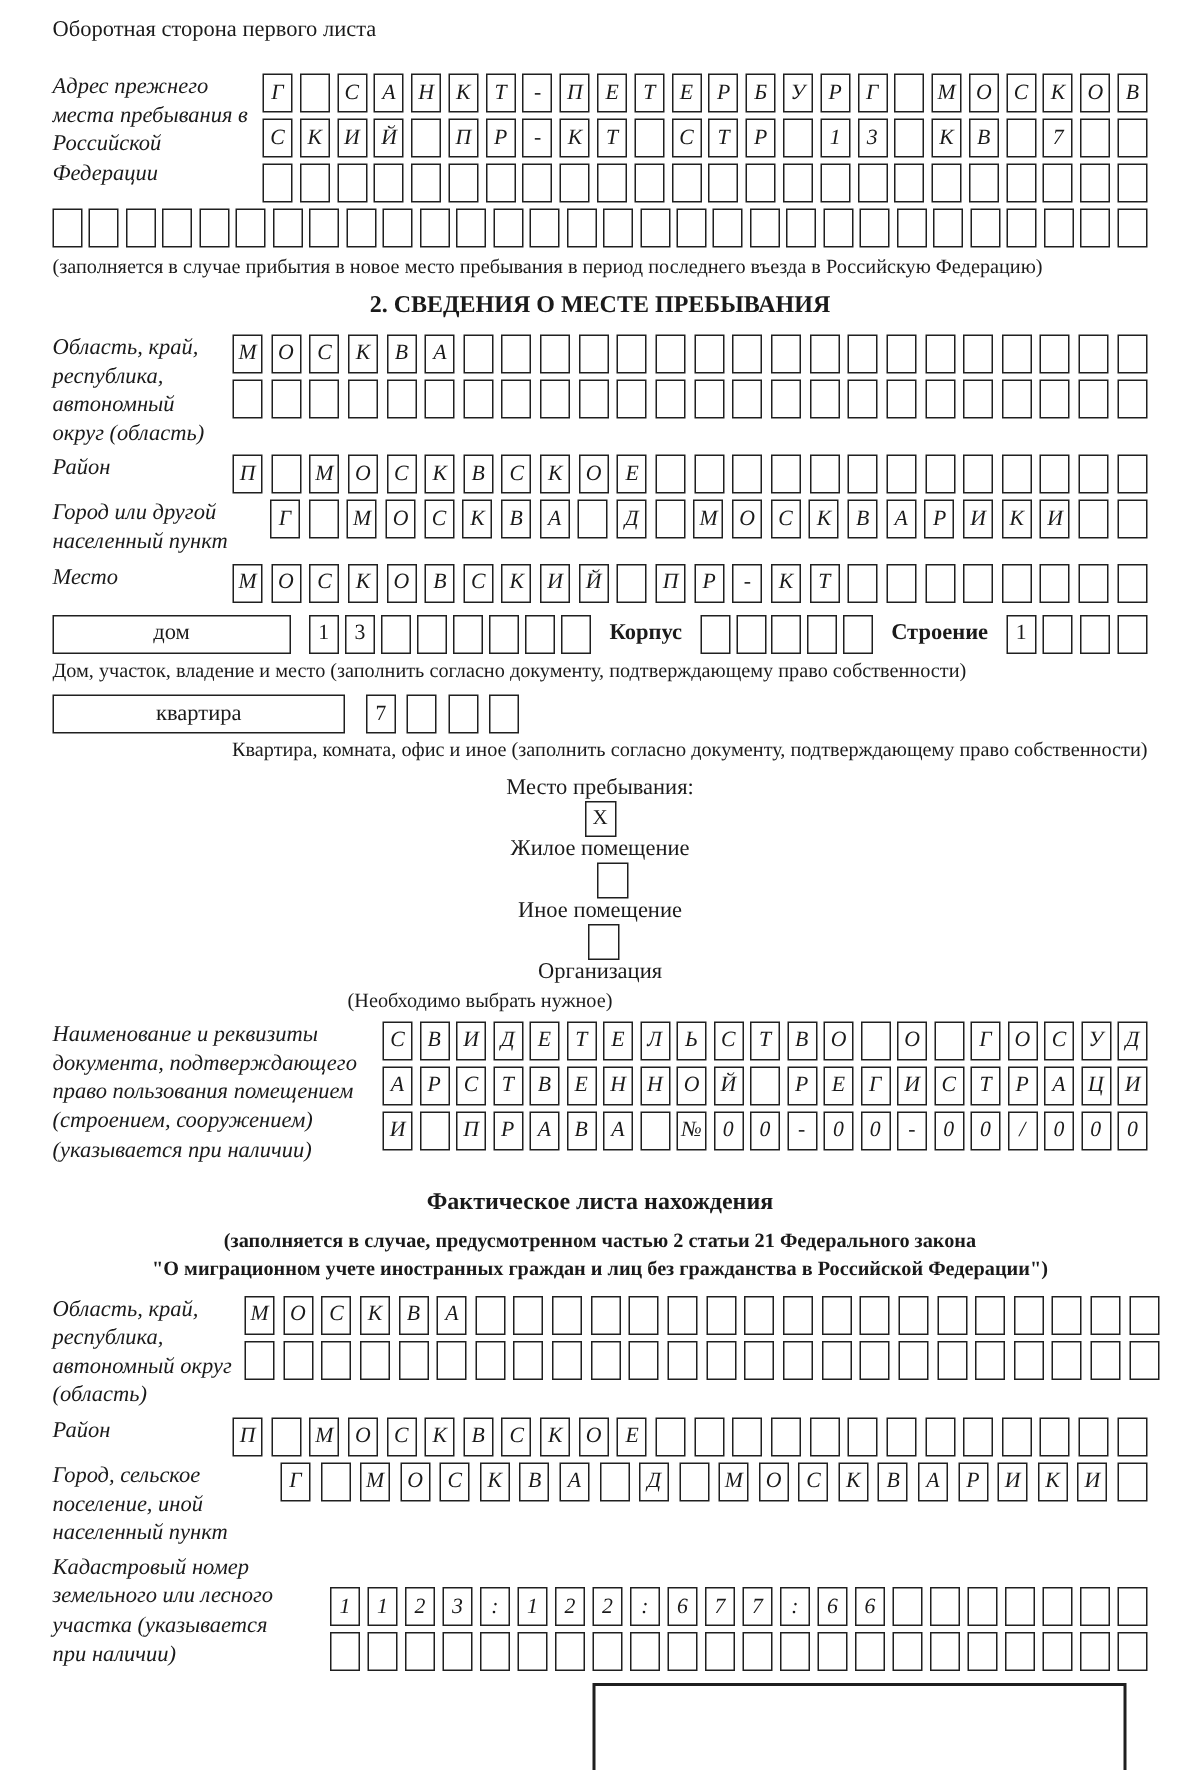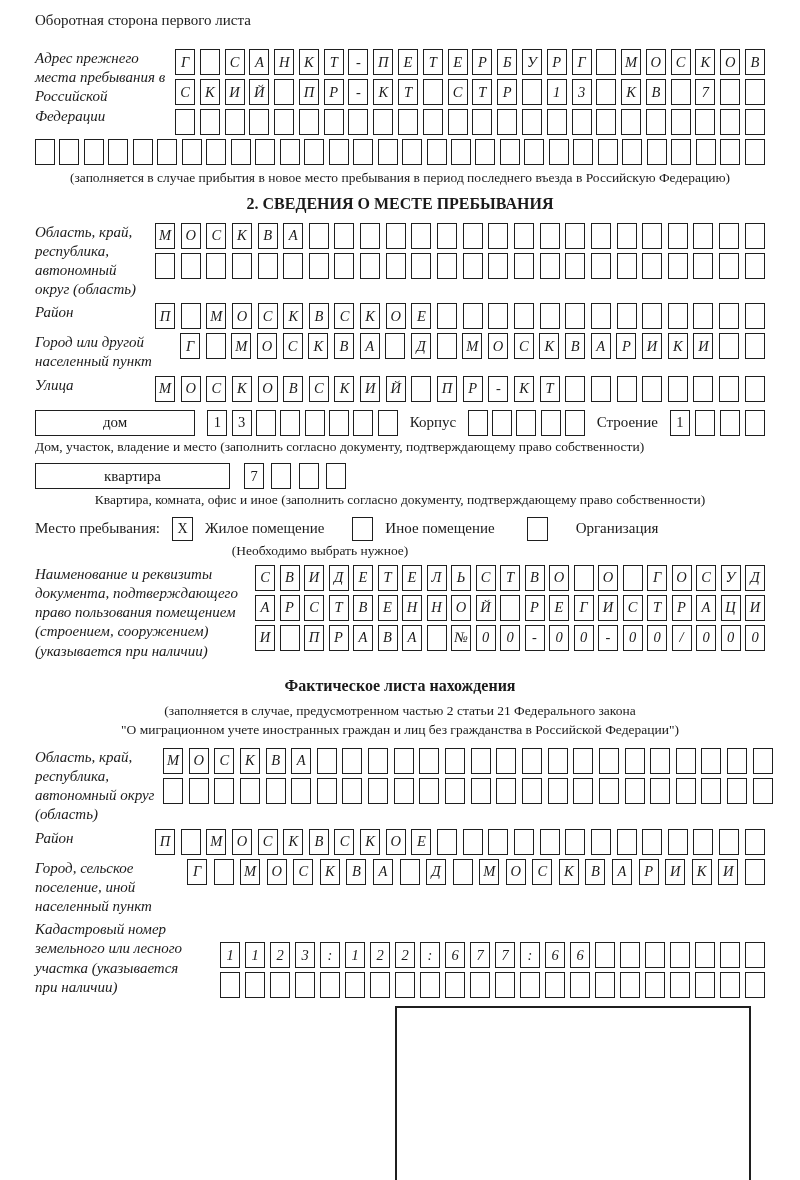--- a/index.html
+++ b/index.html
@@ -23,46 +23,46 @@
     font-size:14.5px; background:#fff; flex:0 0 auto;
   }
   .w590 { width:590px; }
   .w730 { width:730px; }
   .w610 { width:610px; }
   .w585 { width:585px; }
   .w510 { width:510px; }
   .w578 { width:578px; }
   .w545 { width:545px; }
 
-  .caption { font-size:13.5px; text-align:center; margin:2px 0 8px 0; line-height:1.3; }
+  .caption { font-size:13.5px; text-align:left; margin:2px 0 8px 0; line-height:1.3; }
   .sec-title { text-align:center; font-weight:bold; font-size:16px; margin:6px 0 10px 0; }
 
   .inline-row { display:flex; align-items:center; width:730px; margin:8px 0 2px 0; }
   .bigbox {
     height:26px; border:1.8px solid #1f1f1f; display:flex;
     align-items:center; justify-content:center; font-size:15px; background:#fff;
   }
   .bigbox.house { width:165px; }
   .bigbox.apart { width:195px; }
   .grp { display:flex; justify-content:space-between; }
   .g8 { width:196px; margin-left:12px; }
   .g5 { width:120px; }
   .g4 { width:98px; }
   .g4a { width:102px; margin-left:14px; }
-  .inline-lab { font-size:15px; margin:0 12px; }
-
-  .stay-row { display:flex; align-items:center; margin:8px 0 2px 0; font-size:15px; }
+  .inline-lab { font-size:15px; margin:0 12px;font-weight:bold; }
+
+  .stay-row { display:flex; align-items:center; margin:8px 0 2px 0; font-size:15px;flex-direction:column; }
   .chk {
     width:21px; height:24px; border:1.8px solid #1f1f1f; display:flex;
     align-items:center; justify-content:center; font-size:14px; margin:0 12px 0 12px;
     background:#fff; flex:0 0 auto;
   }
   .stay-note { font-size:13.5px; text-align:center; width:300px; margin-left:135px; margin-bottom:6px; }
 
-  .fact-cap { text-align:center; font-size:13.5px; line-height:1.45; margin-bottom:8px; }
+  .fact-cap { text-align:center; font-size:13.5px; line-height:1.45; margin-bottom:8px;font-weight:bold; }
 
   .mark-box {
     width:356px; height:177px; border:2px solid #1f1f1f;
     margin-left:360px; margin-top:8px; background:#fff;
   }
   .mt22 { margin-top:22px; }
 </style>
 </head>
 <body>
 
@@ -298,21 +298,21 @@
       <div class="cell">Р</div>
       <div class="cell">И</div>
       <div class="cell">К</div>
       <div class="cell">И</div>
       <div class="cell"></div>
       <div class="cell"></div>
     </div>
 </div>
 
 <div class="fieldrow">
-  <div class="flabel" style="width:112px;">Улица</div>
+  <div class="flabel" style="width:112px;">Место</div>
   <div class="cells w610">
       <div class="cell">М</div>
       <div class="cell">О</div>
       <div class="cell">С</div>
       <div class="cell">К</div>
       <div class="cell">О</div>
       <div class="cell">В</div>
       <div class="cell">С</div>
       <div class="cell">К</div>
       <div class="cell">И</div>
@@ -366,21 +366,21 @@
 
 <div class="inline-row" style="margin-top:2px;">
   <div class="bigbox apart">квартира</div>
   <div class="grp g4a">
       <div class="cell">7</div>
       <div class="cell"></div>
       <div class="cell"></div>
       <div class="cell"></div>
     </div>
 </div>
-<div class="caption" style="text-align:center;">Квартира, комната, офис и иное (заполнить согласно документу, подтверждающему право собственности)</div>
+<div class="caption" style="text-align:right;">Квартира, комната, офис и иное (заполнить согласно документу, подтверждающему право собственности)</div>
 
 <div class="stay-row">
   <span>Место пребывания:</span>
   <span class="chk">X</span>
   <span>Жилое помещение</span>
   <span class="chk" style="margin-left:28px;"></span>
   <span>Иное помещение</span>
   <span class="chk" style="margin-left:32px; margin-right:28px;"></span>
   <span>Организация</span>
 </div>

